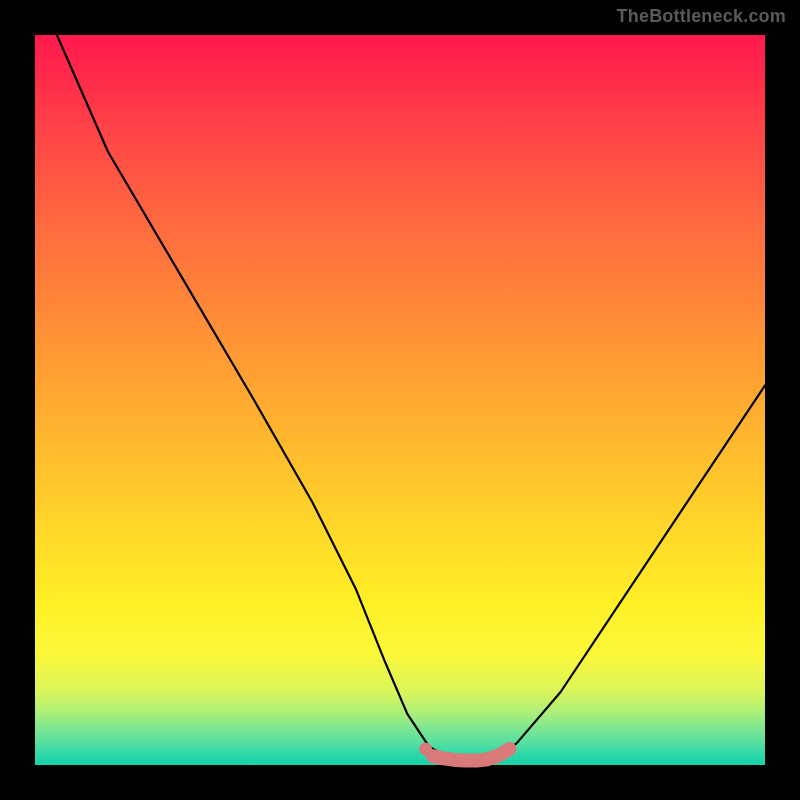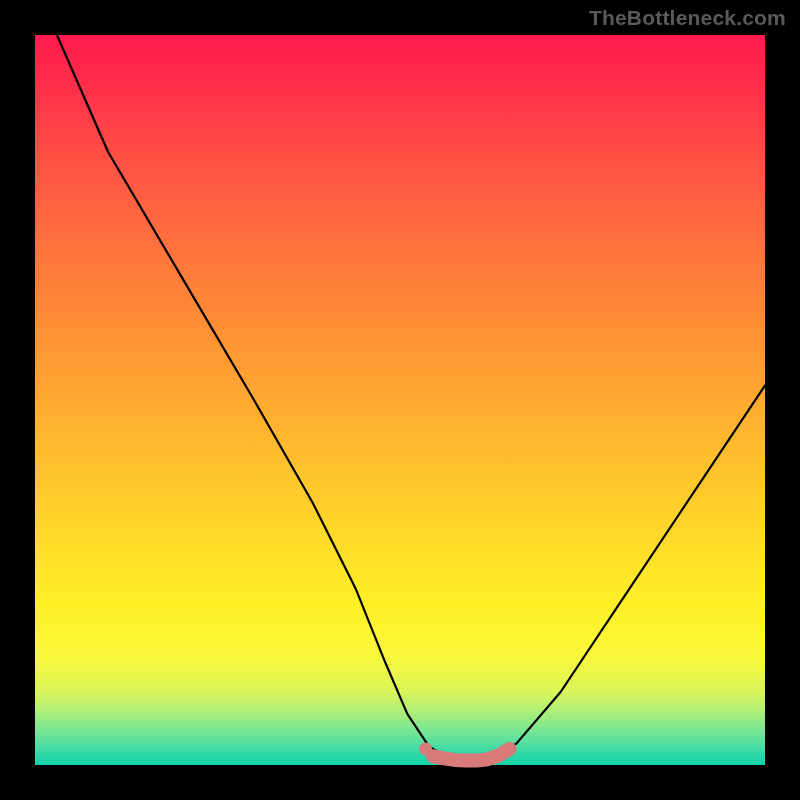--- a/index.html
+++ b/index.html
@@ -40,21 +40,21 @@
       #7de691 95%,
       #55dfa0 97%,
       #2fd8a8 98.5%,
       #14d3a9 100%);
   }
   .watermark {
     position: absolute;
     top: 6px;
     right: 14px;
     color: #5a5a5a;
-    font-size: 21px;
+    font-size: 18px;
     font-weight: 600;
     letter-spacing: 0.2px;
     user-select: none;
   }
   svg.curve {
     position: absolute;
     left: 0;
     top: 0;
     width: 730px;
     height: 730px;

